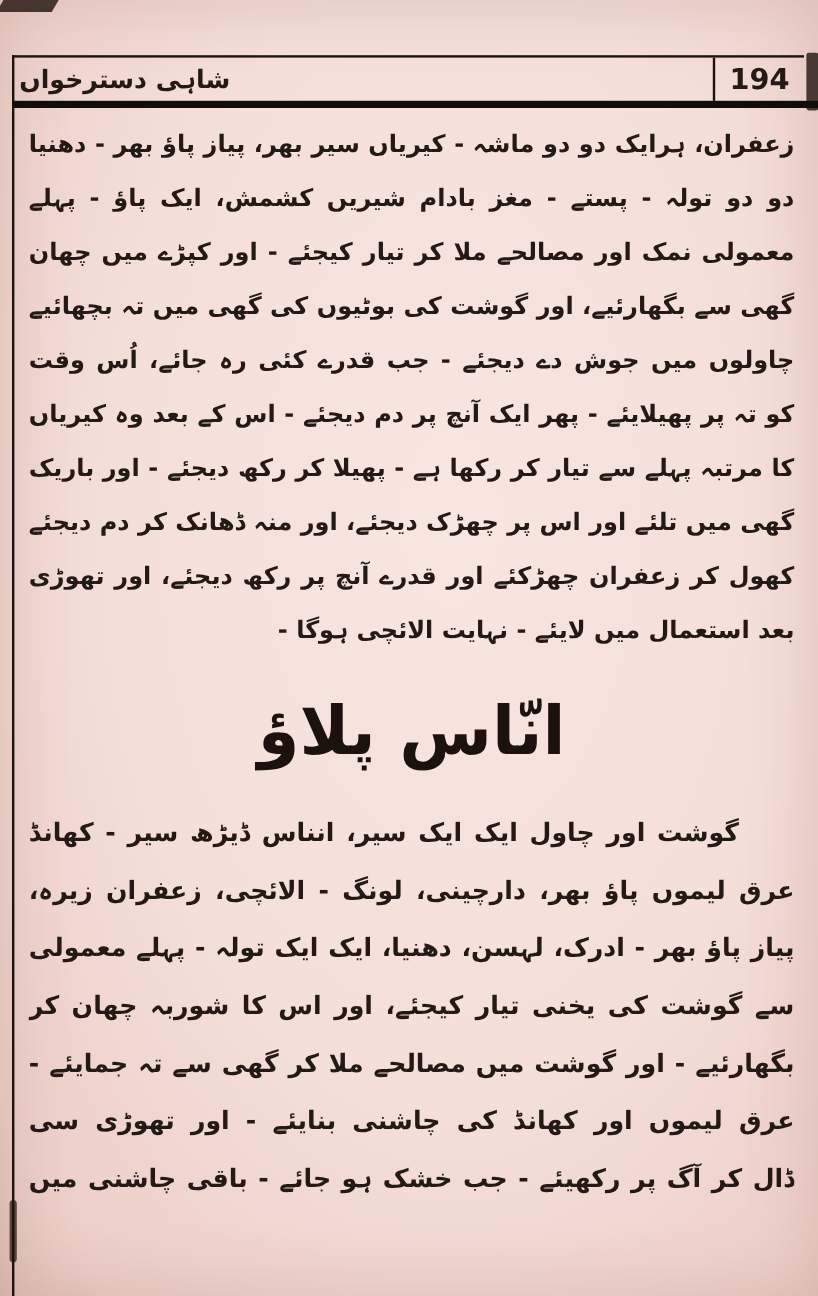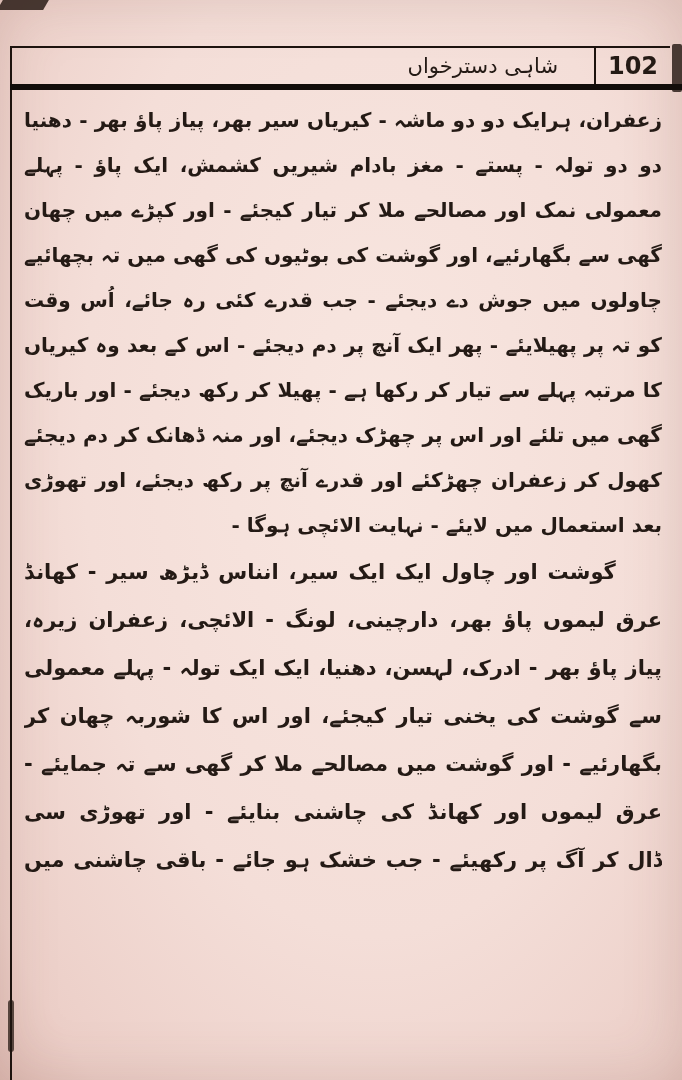--- a/index.html
+++ b/index.html
@@ -26,22 +26,22 @@
   
   .smudge-top-left{position:absolute;left:0;top:0;width:46px;height:10px;background:#2a1c16;transform:skewX(-30deg);opacity:.85;}
   .smudge-top-right{position:absolute;right:0;top:44px;width:10px;height:48px;background:#20140f;opacity:.8;border-radius:2px;}
   .smudge-bottom-left{position:absolute;left:8px;top:1000px;width:6px;height:52px;background:#2a1c16;opacity:.75;border-radius:3px;}
 
   .header-row{
     position:absolute;top:50px;left:16px;right:14px;height:32px;
     display:flex;align-items:center;
   }
   .header-title{
-    flex:1;text-align:right;
-    font-size:21px;font-weight:normal;letter-spacing:1px;
+    flex:1;text-align:left;
+    font-size:21px;font-weight:bold;letter-spacing:1px;
     padding-right:40px;
   }
   .page-number{
     width:70px;text-align:center;
     font-size:24px;font-weight:bold;
   }
 
   .content{
     position:absolute;top:98px;left:24px;right:20px;bottom:0;
     direction:rtl;
@@ -78,40 +78,41 @@
   <div class="smudge-top-left"></div>
   <div class="smudge-top-right"></div>
   <div class="smudge-bottom-left"></div>
 
   <div class="edge-left"></div>
   <div class="topline"></div>
   <div class="vsep"></div>
 
   <div class="header-row">
     <div class="header-title">شاہی دسترخواں</div>
-    <div class="page-number">102</div>
+    <div class="page-number">194</div>
   </div>
 
   <div class="thickrule"></div>
 
   <div class="content">
 
     <div class="para para1">
         <div class="line">زعفران، ہرایک دو دو ماشہ - کیریاں سیر بھر، پیاز پاؤ بھر - دھنیا - نمک ہرایک</div>
         <div class="line">دو دو تولہ - پستے - مغز بادام شیریں کشمش، ایک پاؤ - پہلے گوشت کی یخنی</div>
         <div class="line">معمولی نمک اور مصالحے ملا کر تیار کیجئے - اور کپڑے میں چھان کر لونگ اور</div>
         <div class="line">گھی سے بگھارئیے، اور گوشت کی بوٹیوں کی گھی میں تہ بچھائیے - اور باقی کو</div>
         <div class="line">چاولوں میں جوش دے دیجئے - جب قدرے کئی رہ جائے، اُس وقت چاولوں</div>
         <div class="line">کو تہ پر پھیلایئے - پھر ایک آنچ پر دم دیجئے - اس کے بعد وہ کیریاں جن</div>
         <div class="line">کا مرتبہ پہلے سے تیار کر رکھا ہے - پھیلا کر رکھ دیجئے - اور باریک میوہ کتر کے</div>
         <div class="line">گھی میں تلئے اور اس پر چھڑک دیجئے، اور منہ ڈھانک کر دم دیجئے - اور پھر</div>
         <div class="line">کھول کر زعفران چھڑکئے اور قدرے آنچ پر رکھ دیجئے، اور تھوڑی دیر کے</div>
         <div class="line">بعد استعمال میں لایئے - نہایت الائچی ہوگا -</div>
       </div>
 
+    <div class="big-heading">انّاس پلاؤ</div>
 
     <div class="para para2">
         <div class="line">گوشت اور چاول ایک ایک سیر، انناس ڈیڑھ سیر - کھانڈ تین پاؤ -</div>
         <div class="line">عرق لیموں پاؤ بھر، دارچینی، لونگ - الائچی، زعفران زیرہ، ہرایک دو دو ماشہ</div>
         <div class="line">پیاز پاؤ بھر - ادرک، لہسن، دھنیا، ایک ایک تولہ - پہلے معمولی مصالحوں</div>
         <div class="line">سے گوشت کی یخنی تیار کیجئے، اور اس کا شوربہ چھان کر لونگ اور گھی سے</div>
         <div class="line">بگھارئیے - اور گوشت میں مصالحے ملا کر گھی سے تہ جمایئے - اس کے بعد</div>
         <div class="line">عرق لیموں اور کھانڈ کی چاشنی بنایئے - اور تھوڑی سی چاشنی اس ہنڈیا پر</div>
         <div class="line">ڈال کر آگ پر رکھیئے - جب خشک ہو جائے - باقی چاشنی میں انناس</div>
       </div>

